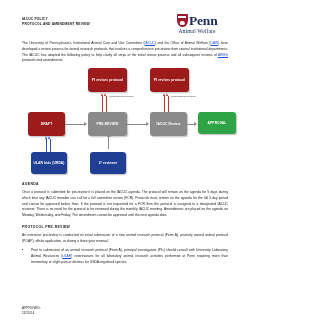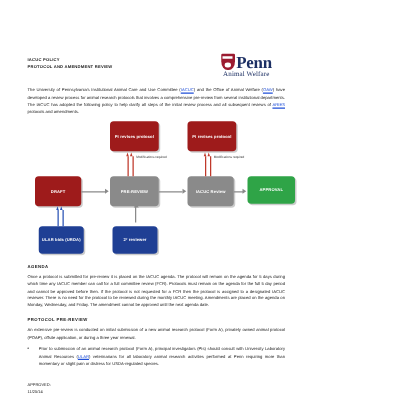--- a/index.html
+++ b/index.html
@@ -8,21 +8,20 @@
     background:#ffffff;
     font-family:"Liberation Sans", sans-serif;
     color:#222222;
     overflow:hidden;
     position:relative;
   }
   .page{
     position:absolute;inset:0;
     padding:14px 22px 0 22px;
     box-sizing:border-box;
-    margin-top:29px;
   }
 
   
   .header{display:flex;justify-content:space-between;align-items:flex-start;}
   .doc-titles{padding-top:3px;}
   .doc-title{
     font-size:3.3px;font-weight:bold;letter-spacing:.18px;
     color:#1a1a1a;line-height:1.55;
   }
   .logo{display:flex;flex-direction:column;align-items:center;width:62px;}

